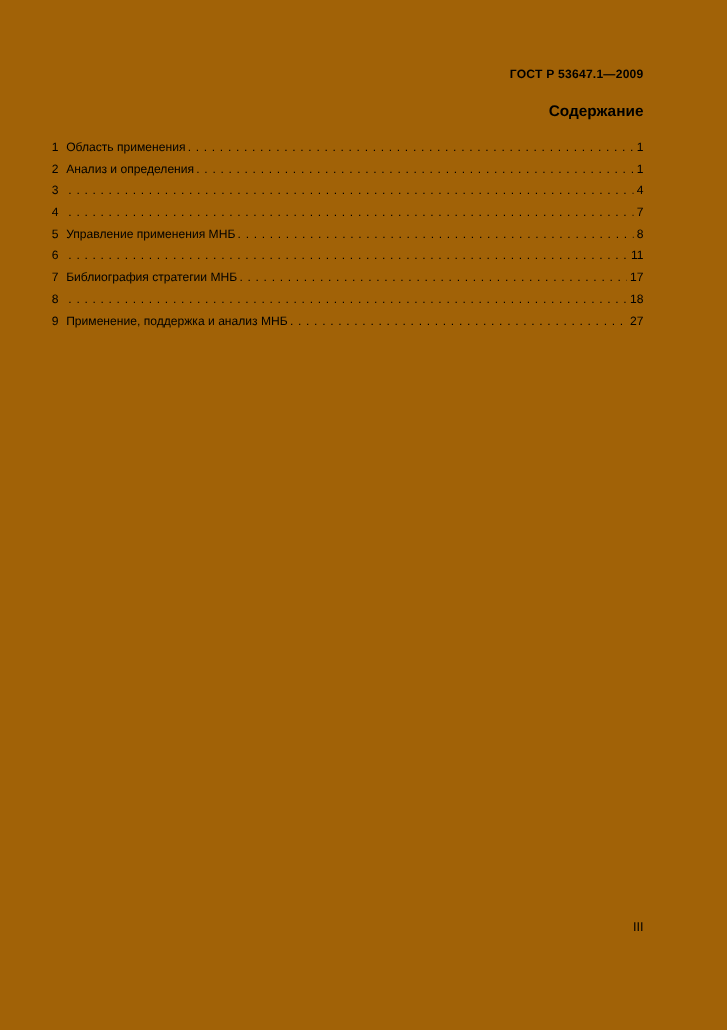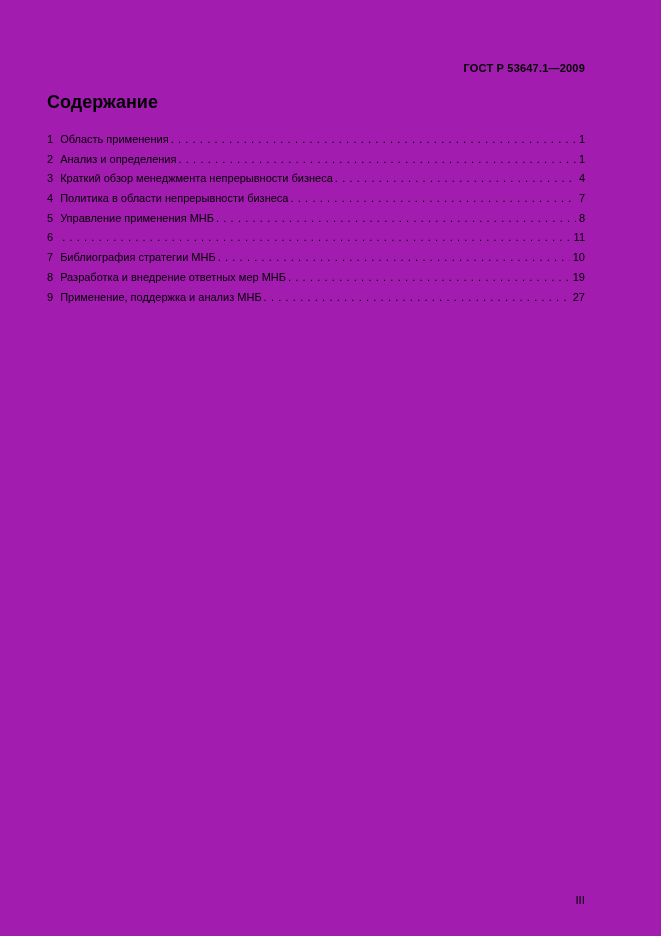--- a/index.html
+++ b/index.html
@@ -11,39 +11,39 @@
     width: 661px;
     height: 936px;
     font-family: "Liberation Sans", sans-serif;
     color: #000000;
     position: relative;
     overflow: hidden;
   }
   .page {
     position: absolute;
     inset: 0;
-    background: #a21caf;
+    background: #a16207;
   }
   .doc-code {
     position: absolute;
     top: 62px;
     right: 76px;
     font-size: 11px;
     font-weight: bold;
     letter-spacing: 0.2px;
   }
   .content {
     position: absolute;
     left: 47px;
     width: 538px;
     top: 92px;
   }
   .toc-heading {
-    text-align: left;
-    font-size: 18px;
+    text-align: right;
+    font-size: 14px;
     font-weight: bold;
     margin: 0 0 20px 0;
   }
   .toc-list {
     font-size: 11px;
   }
   .toc-row {
     display: flex;
     align-items: baseline;
     height: 19.7px;
@@ -63,21 +63,21 @@
     letter-spacing: 0.6px;
   }
   .toc-dots::after {
     content: ". . . . . . . . . . . . . . . . . . . . . . . . . . . . . . . . . . . . . . . . . . . . . . . . . . . . . . . . . . . . . . . . . . . . . . . . . . . . . . . . . . . . . . . . . . . .";
   }
   .toc-page {
     text-align: right;
   }
   .folio {
     position: absolute;
-    top: 894px;
+    top: 837px;
     right: 76px;
     font-size: 11.5px;
   }
 </style>
 </head>
 <body>
 
 <div class="page">
 
   <div class="doc-code">ГОСТ Р 53647.1—2009</div>
@@ -96,28 +96,26 @@
 
       <div class="toc-row">
           <span class="toc-num">2</span>
           <span class="toc-title">Анализ и определения</span>
           <span class="toc-dots"></span>
           <span class="toc-page">1</span>
         </div>
 
       <div class="toc-row">
           <span class="toc-num">3</span>
-          <span class="toc-title">Краткий обзор менеджмента непрерывности бизнеса</span>
           <span class="toc-dots"></span>
           <span class="toc-page">4</span>
         </div>
 
       <div class="toc-row">
           <span class="toc-num">4</span>
-          <span class="toc-title">Политика в области непрерывности бизнеса</span>
           <span class="toc-dots"></span>
           <span class="toc-page">7</span>
         </div>
 
       <div class="toc-row">
           <span class="toc-num">5</span>
           <span class="toc-title">Управление применения МНБ</span>
           <span class="toc-dots"></span>
           <span class="toc-page">8</span>
         </div>
@@ -125,28 +123,27 @@
       <div class="toc-row">
           <span class="toc-num">6</span>
           <span class="toc-dots"></span>
           <span class="toc-page">11</span>
         </div>
 
       <div class="toc-row">
           <span class="toc-num">7</span>
           <span class="toc-title">Библиография стратегии МНБ</span>
           <span class="toc-dots"></span>
-          <span class="toc-page">10</span>
+          <span class="toc-page">17</span>
         </div>
 
       <div class="toc-row">
           <span class="toc-num">8</span>
-          <span class="toc-title">Разработка и внедрение ответных мер МНБ</span>
           <span class="toc-dots"></span>
-          <span class="toc-page">19</span>
+          <span class="toc-page">18</span>
         </div>
 
       <div class="toc-row">
           <span class="toc-num">9</span>
           <span class="toc-title">Применение, поддержка и анализ МНБ</span>
           <span class="toc-dots"></span>
           <span class="toc-page">27</span>
         </div>
 
 

